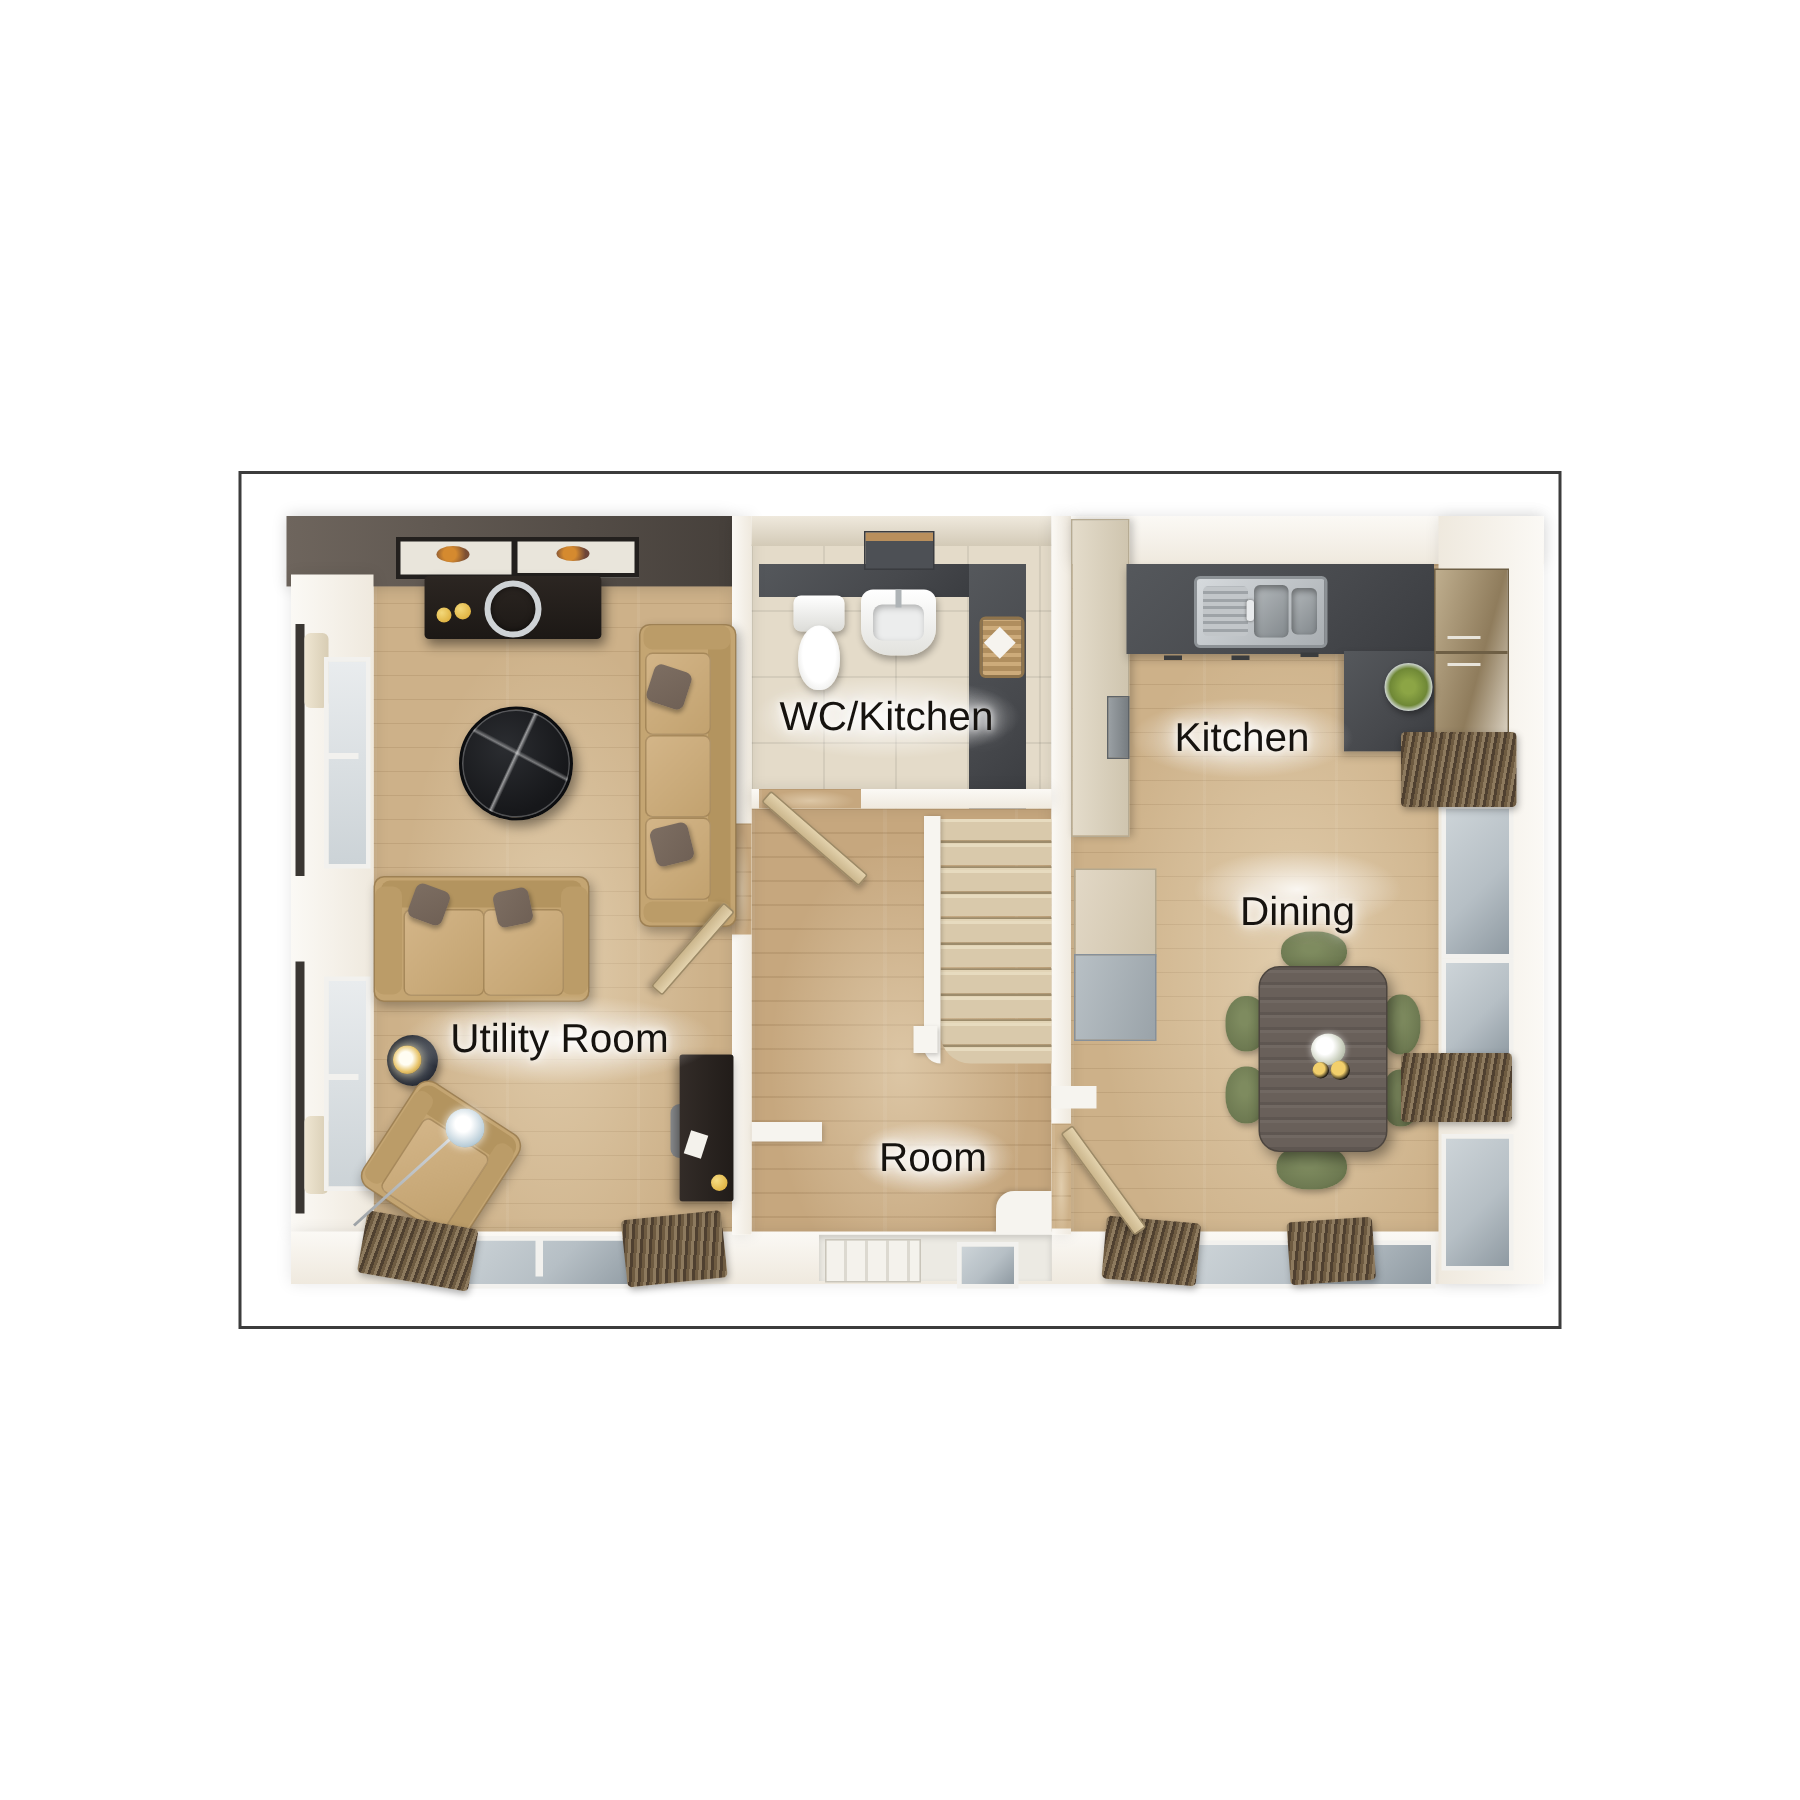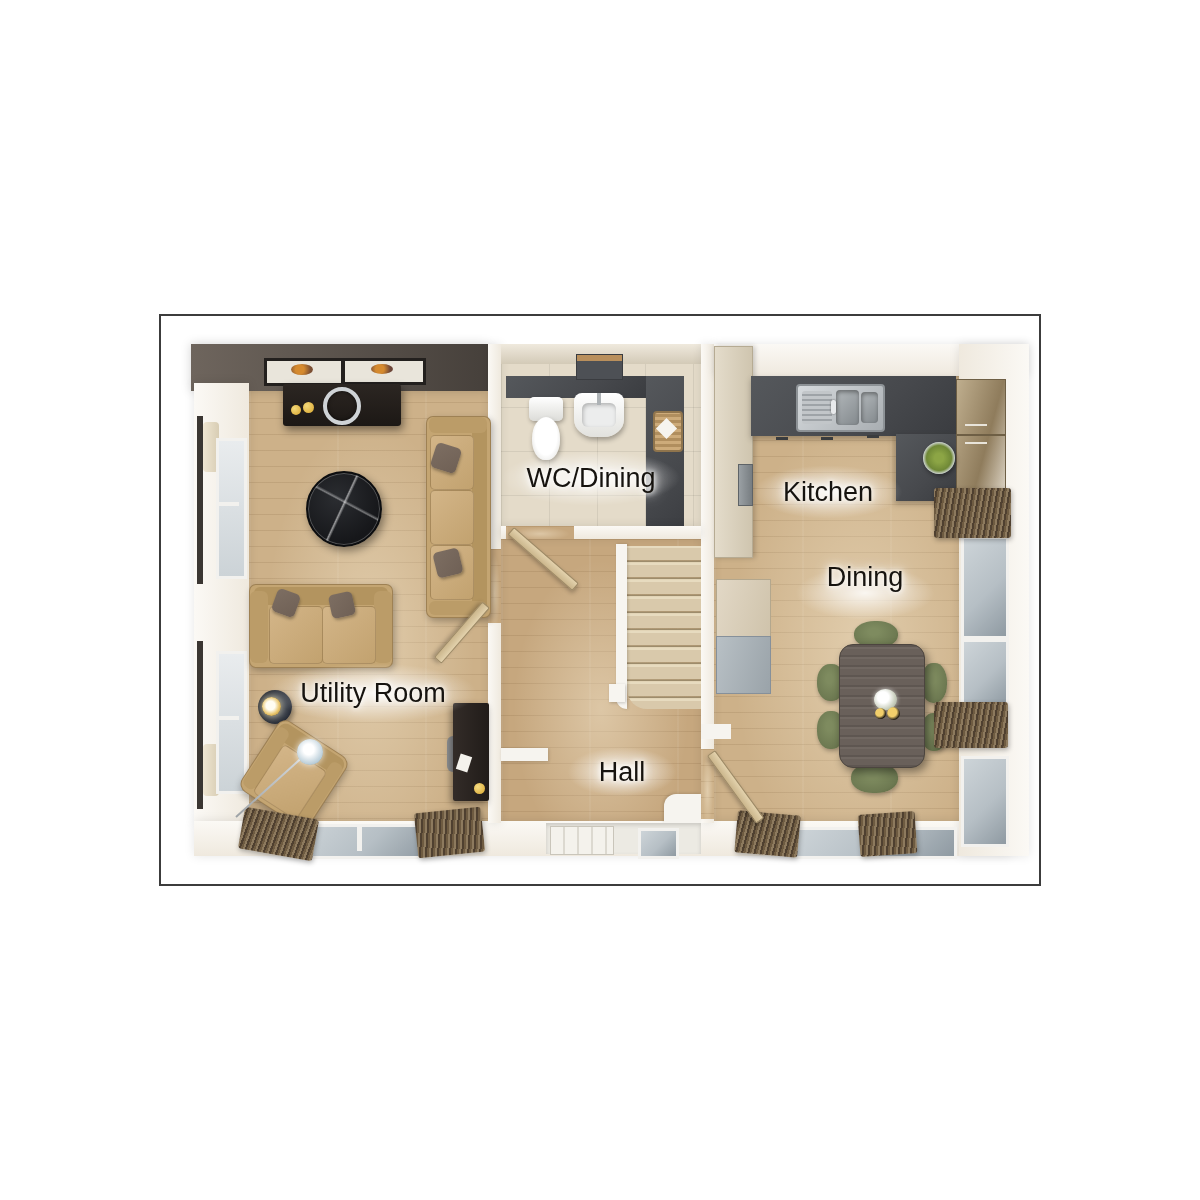--- a/index.html
+++ b/index.html
@@ -240,19 +240,19 @@
       <div class="abs" style="left:47px;top:62px;width:13px;height:13px;border-radius:50%;background:radial-gradient(circle at 40% 40%,#f2cf6b 40%,#1f1b14 70%);"></div>
     </div>
 
     <div class="abs glow" style="left:212px;top:377px;width:210px;height:60px;"></div>
     <div class="abs glow" style="left:430px;top:162px;width:180px;height:56px;"></div>
     <div class="abs glow" style="left:667px;top:176px;width:150px;height:54px;"></div>
     <div class="abs glow" style="left:704px;top:277px;width:140px;height:54px;"></div>
     <div class="abs glow" style="left:461px;top:456px;width:110px;height:50px;"></div>
 
     <div class="abs label" style="left:212px;top:377px;">Utility Room</div>
-    <div class="abs label" style="left:430px;top:162px;">WC/Dining</div>
+    <div class="abs label" style="left:430px;top:162px;">WC/Kitchen</div>
     <div class="abs label" style="left:667px;top:176px;">Kitchen</div>
-    <div class="abs label" style="left:704px;top:261px;">Dining</div>
-    <div class="abs label" style="left:461px;top:456px;">Hall</div>
+    <div class="abs label" style="left:704px;top:292px;">Dining</div>
+    <div class="abs label" style="left:461px;top:456px;">Room</div>
 
   </div>
 </div>
 
 </body></html>

